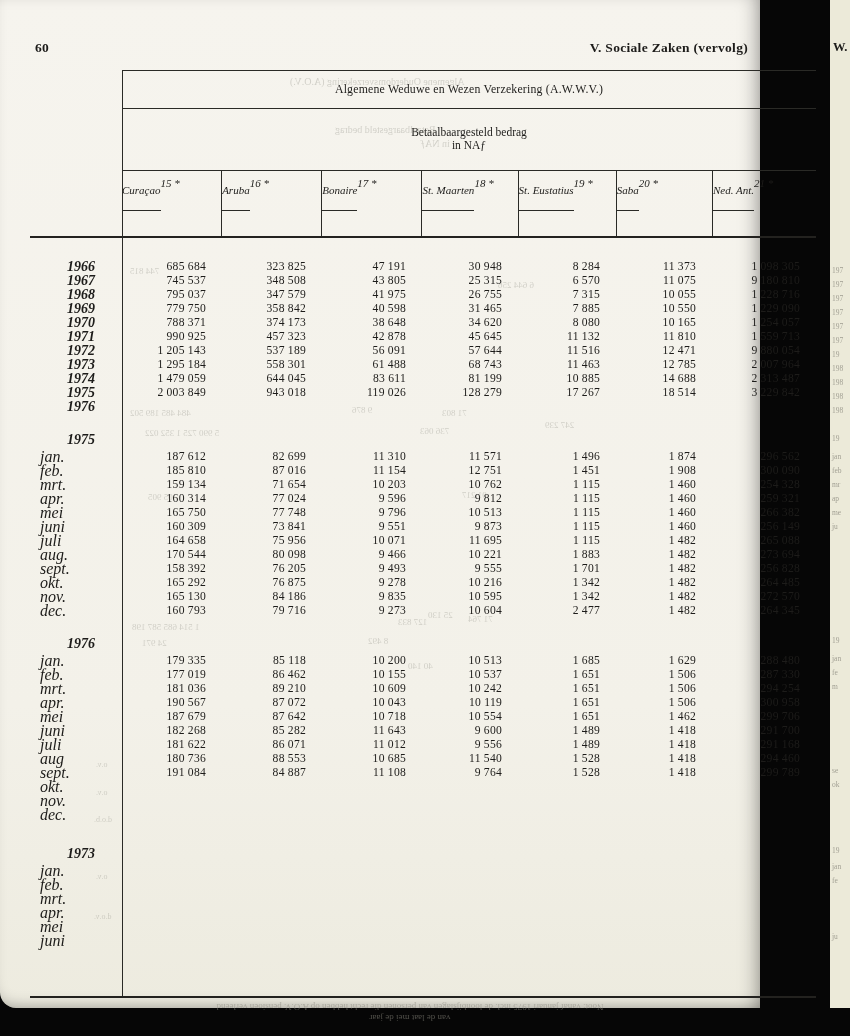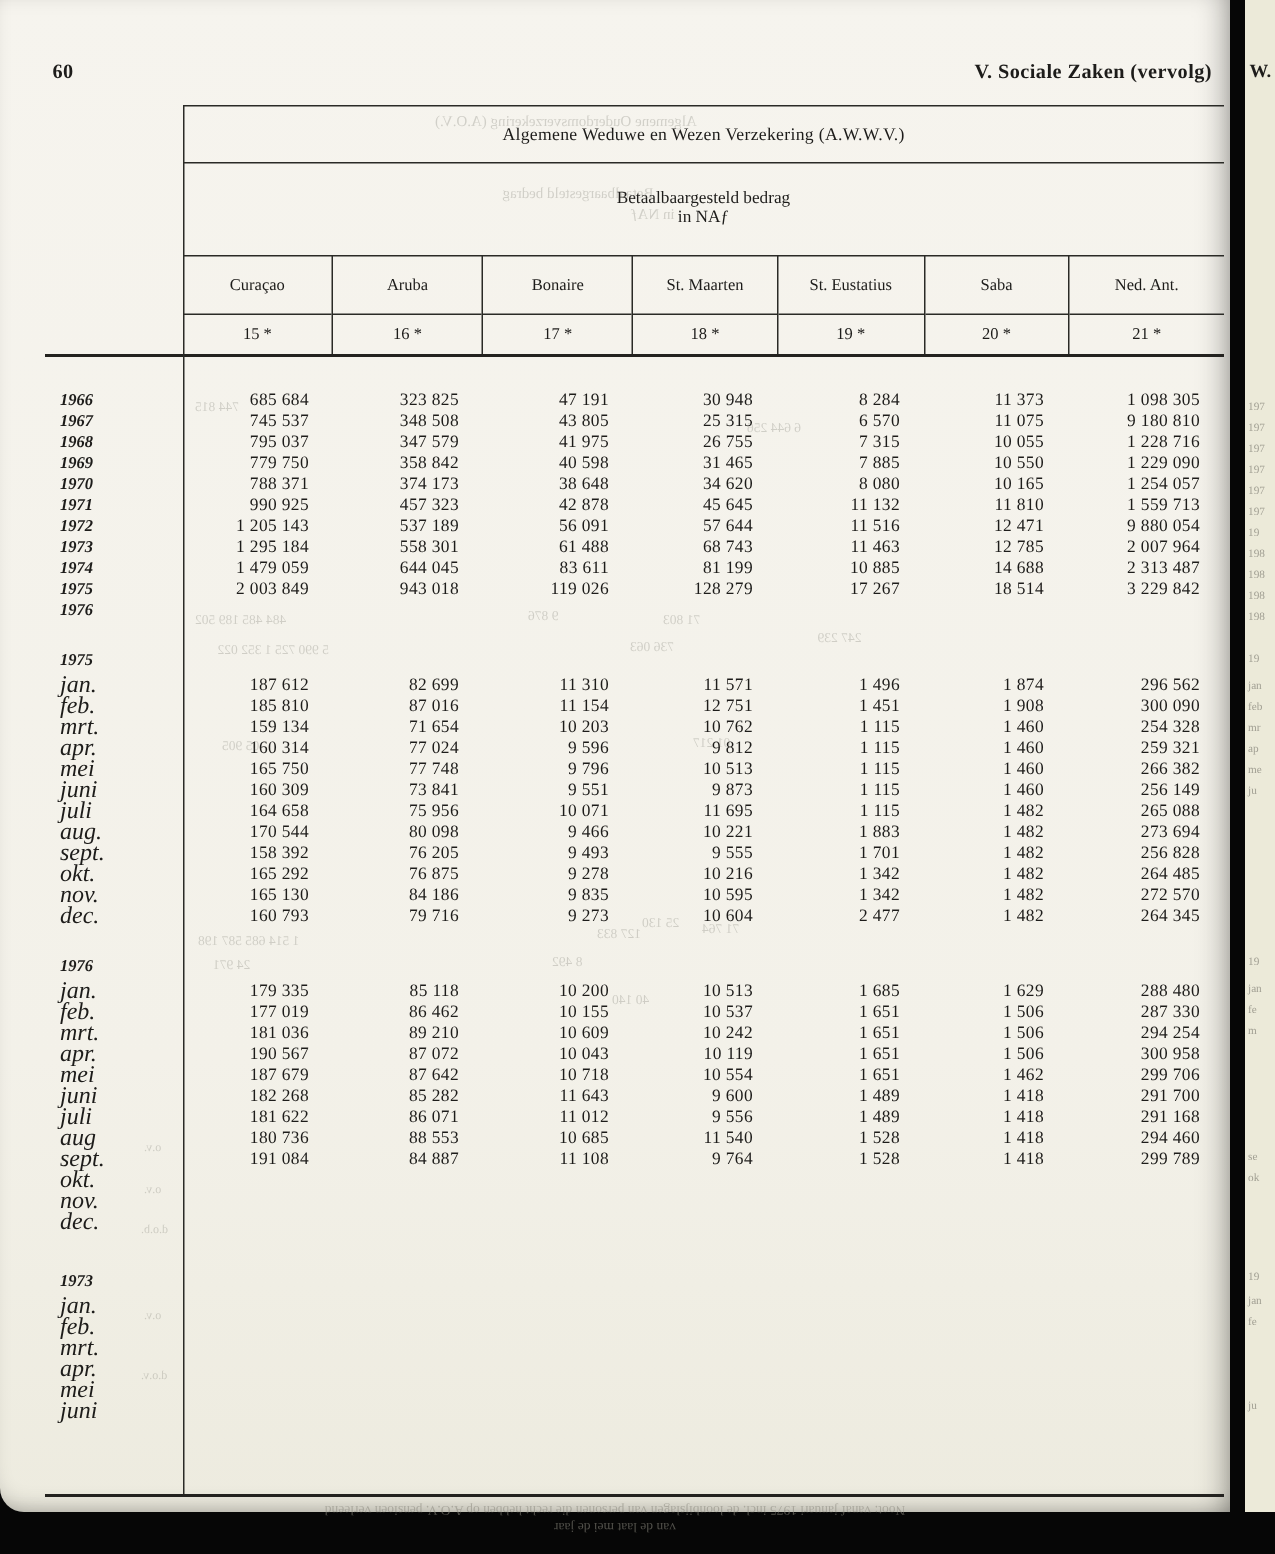--- a/index.html
+++ b/index.html
@@ -1,57 +1,57 @@
 <!DOCTYPE html>
 <html><head>
 <meta charset="utf-8">
 <style>
   html,body{margin:0;padding:0;background:#000;}
   .stage{position:relative;width:850px;height:1036px;background:#060606;overflow:hidden;
          font-family:"Liberation Serif", serif;color:#1d1c1a;}
 
   
-  .scan{position:absolute;left:0;top:0;width:820px;height:1008px;
+  .scan{position:absolute;left:0;top:0;width:760px;height:1008px;
         background:linear-gradient(180deg,#f6f4ee 0%,#f3f1e9 70%,#edebdf 100%);
         border-bottom-left-radius:16px;
         box-shadow:inset -14px 0 20px -12px rgba(0,0,0,.38), inset 0 -10px 16px -10px rgba(0,0,0,.30);}
 
   
   .page-header{position:absolute;top:40px;left:35px;right:12px;display:flex;
                justify-content:space-between;font-weight:bold;font-size:13.5px;letter-spacing:.3px;}
 
   
   .t-title{position:absolute;left:122px;top:70px;width:694px;height:37px;
            border-top:1.3px solid #2a2a26;border-bottom:1px solid #2a2a26;
            display:flex;align-items:center;justify-content:center;font-size:11.8px;letter-spacing:.2px;}
   .t-subtitle{position:absolute;left:122px;top:108px;width:694px;height:62px;
               border-bottom:1px solid #2a2a26;display:flex;flex-direction:column;
               align-items:center;justify-content:center;font-size:11.5px;line-height:13.5px;}
   .col-headers{position:absolute;left:122px;top:170px;width:694px;height:66px;display:flex;}
-  .hcol{display:flex;flex-direction:column;border-left:1px solid #2a2a26;}
+  .hcol{display:flex;flex-direction:row;border-left:1px solid #2a2a26;font-style:italic;}
   .hcol:first-child{border-left:none;}
   .hlbl{height:40px;border-bottom:1px solid #2a2a26;display:flex;align-items:center;
         justify-content:center;font-size:11px;}
   .hnum{height:26px;display:flex;align-items:center;justify-content:center;font-size:11px;}
   .rule-heavy{position:absolute;left:30px;top:236px;width:786px;height:2px;background:#23221f;}
   .rule-bottom{position:absolute;left:30px;top:996px;width:786px;height:1.5px;background:#23221f;}
   .v-left{position:absolute;left:122px;top:70px;width:1.2px;height:927px;background:#2a2a26;}
 
   
   .tbody{position:absolute;left:30px;top:238px;width:786px;font-size:11.6px;}
   .section{margin-top:18px;}
   .section.first{margin-top:22px;}
   .section.last{margin-top:24px;}
   .row{display:grid;grid-template-columns:92px 100px 100px 100px 96px 98px 96px 104px;
        height:14px;line-height:14px;}
   .heading-row{height:16px;line-height:16px;margin-bottom:2px;}
   .cell{white-space:nowrap;overflow:visible;}
   .cell.num{text-align:right;padding-right:16px;letter-spacing:.25px;}
   .cell.label{padding-left:10px;font-style:italic;}
-  .cell.label.year{font-weight:bold;font-size:11px;}
+  .cell.label.year{font-weight:bold;font-size:14px;text-align:center;}
   .cell.label.month{font-size:16px;}
 
   
   .ghost{position:absolute;transform:scaleX(-1);color:#6b6b61;opacity:.26;
          filter:blur(.4px);white-space:nowrap;pointer-events:none;}
   .bottom-note{position:absolute;left:0;width:820px;text-align:center;
                transform:rotate(180deg);color:#8d8b80;opacity:.55;font-size:9px;
                filter:blur(.4px);pointer-events:none;}
 
   

